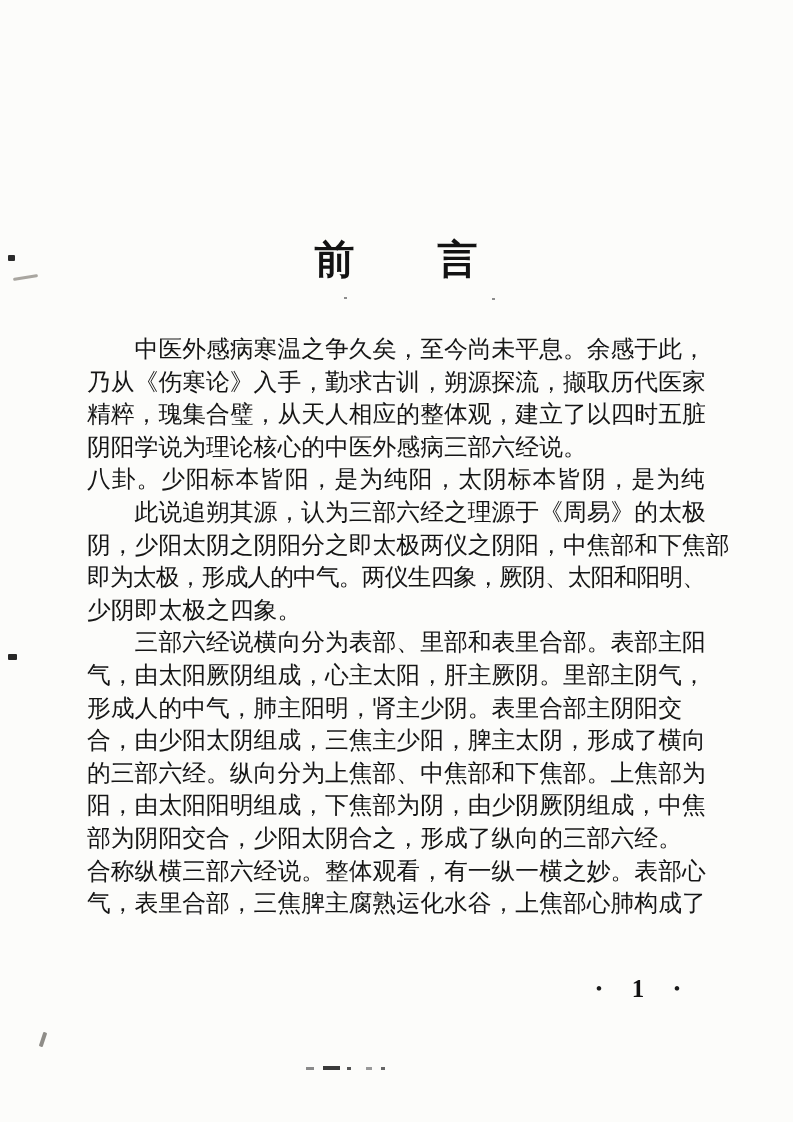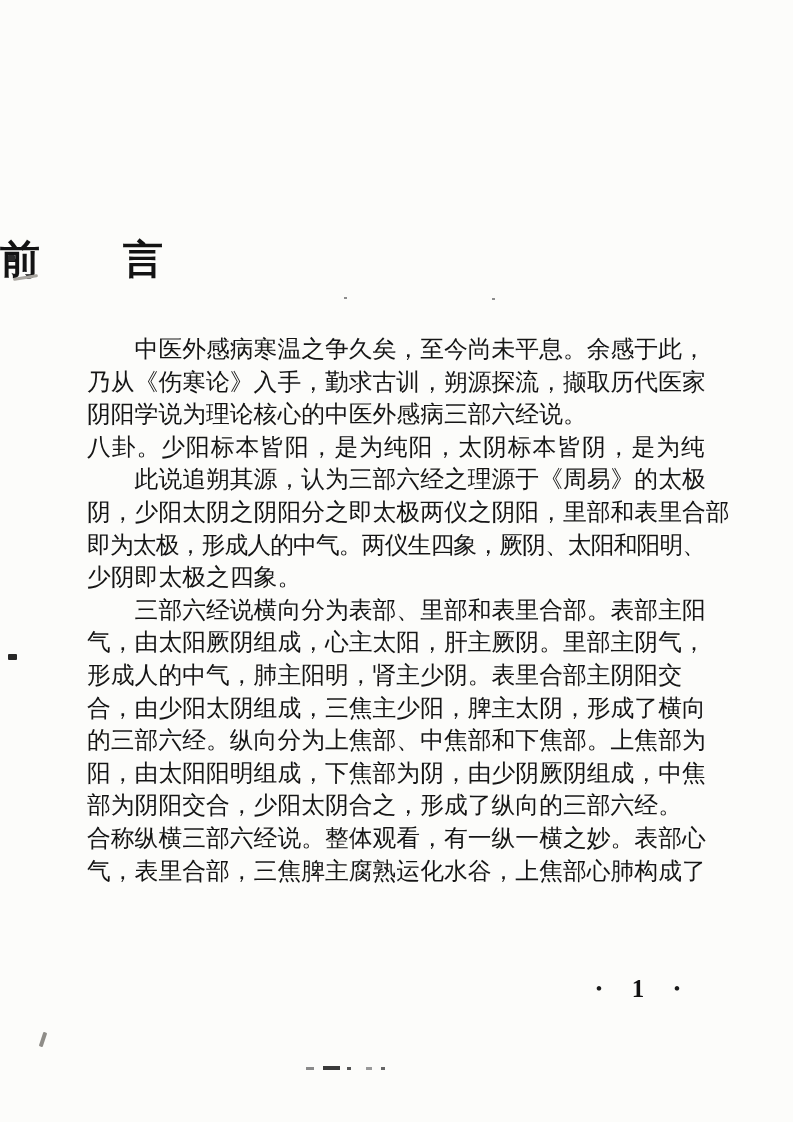--- a/index.html
+++ b/index.html
@@ -14,20 +14,21 @@
     background: #fcfcfa;
     overflow: hidden;
     font-family: "Liberation Serif", serif;
     color: #161616;
   }
   .title {
     position: absolute;
     top: 232px;
     left: 0;
     width: 793px;
+    text-align: center;
     font-size: 40px;
     font-weight: bold;
     color: #131313;
     white-space: pre;
     letter-spacing: 1px;
   }
   .body-text {
     position: absolute;
     left: 87px;
     top: 333px;
@@ -83,24 +84,25 @@
 </head>
 <body>
 
 <div class="page">
 
   <div class="title">前　　言</div>
 
   <div class="body-text">
     <div class="line">　　中医外感病寒温之争久矣，至今尚未平息。余感于此，</div>
     <div class="line">乃从《伤寒论》入手，勤求古训，朔源探流，撷取历代医家</div>
+    <div class="line">精粹，瑰集合璧，从天人相应的整体观，建立了以四时五脏</div>
     <div class="line end">阴阳学说为理论核心的中医外感病三部六经说。</div>
     <div class="line loose">八卦。少阳标本皆阳，是为纯阳，太阴标本皆阴，是为纯</div>
     <div class="line">　　此说追朔其源，认为三部六经之理源于《周易》的太极</div>
-    <div class="line">阴，少阳太阴之阴阳分之即太极两仪之阴阳，里部和表里合部</div>
+    <div class="line">阴，少阳太阴之阴阳分之即太极两仪之阴阳，中焦部和下焦部</div>
     <div class="line tight">即为太极，形成人的中气。两仪生四象，厥阴、太阳和阳明、</div>
     <div class="line end">少阴即太极之四象。</div>
     <div class="line">　　三部六经说横向分为表部、里部和表里合部。表部主阳</div>
     <div class="line">气，由太阳厥阴组成，心主太阳，肝主厥阴。里部主阴气，</div>
     <div class="line">形成人的中气，肺主阳明，肾主少阴。表里合部主阴阳交</div>
     <div class="line">合，由少阳太阴组成，三焦主少阳，脾主太阴，形成了横向</div>
     <div class="line">的三部六经。纵向分为上焦部、中焦部和下焦部。上焦部为</div>
     <div class="line">阳，由太阳阳明组成，下焦部为阴，由少阴厥阴组成，中焦</div>
     <div class="line">部为阴阳交合，少阳太阴合之，形成了纵向的三部六经。</div>
     <div class="line">合称纵横三部六经说。整体观看，有一纵一横之妙。表部心</div>

